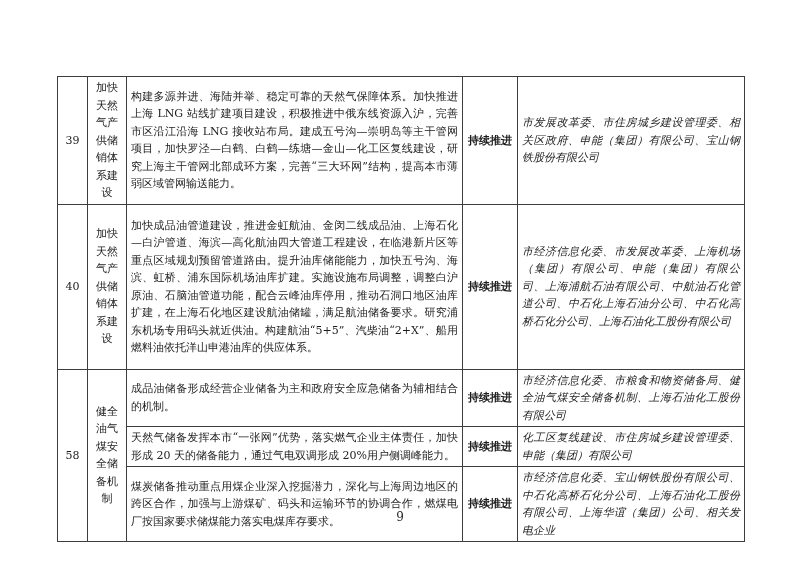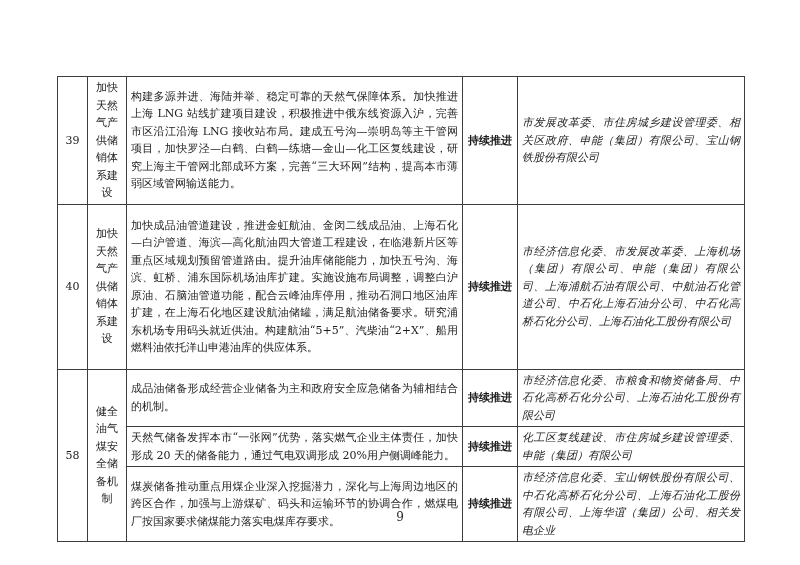--- a/index.html
+++ b/index.html
@@ -100,21 +100,21 @@
       <td class="cell-content">加快成品油管道建设，推进金虹航油、金闵二线成品油、上海石化—白沪管道、海滨—高化航油四大管道工程建设，在临港新片区等重点区域规划预留管道路由。提升油库储能能力，加快五号沟、海滨、虹桥、浦东国际机场油库扩建。实施设施布局调整，调整白沪原油、石脑油管道功能，配合云峰油库停用，推动石洞口地区油库扩建，在上海石化地区建设航油储罐，满足航油储备要求。研究浦东机场专用码头就近供油。构建航油“5+5”、汽柴油“2+X”、船用燃料油依托洋山申港油库的供应体系。</td>
       <td class="cell-status">持续推进</td>
       <td class="cell-resp">市经济信息化委、市发展改革委、上海机场（集团）有限公司、申能（集团）有限公司、上海浦航石油有限公司、中航油石化管道公司、中石化上海石油分公司、中石化高桥石化分公司、上海石油化工股份有限公司</td>
     </tr>
 
     <tr style="height:46px">
       <td class="cell-num" rowspan="3">58</td>
       <td class="cell-title" rowspan="3">健全油气煤安全储备机制</td>
       <td class="cell-content">成品油储备形成经营企业储备为主和政府安全应急储备为辅相结合的机制。</td>
       <td class="cell-status">持续推进</td>
-      <td class="cell-resp">市经济信息化委、市粮食和物资储备局、中石化高桥石化分公司、上海石油化工股份有限公司</td>
+      <td class="cell-resp">市经济信息化委、市粮食和物资储备局、健全油气煤安全储备机制、上海石油化工股份有限公司</td>
     </tr>
 
     <tr style="height:35px">
       <td class="cell-content">天然气储备发挥本市“一张网”优势，落实燃气企业主体责任，加快形成 20 天的储备能力，通过气电双调形成 20%用户侧调峰能力。</td>
       <td class="cell-status">持续推进</td>
       <td class="cell-resp">化工区复线建设、市住房城乡建设管理委、申能（集团）有限公司</td>
     </tr>
 
     <tr style="height:49px">
       <td class="cell-content">煤炭储备推动重点用煤企业深入挖掘潜力，深化与上海周边地区的跨区合作，加强与上游煤矿、码头和运输环节的协调合作，燃煤电厂按国家要求储煤能力落实电煤库存要求。</td>

